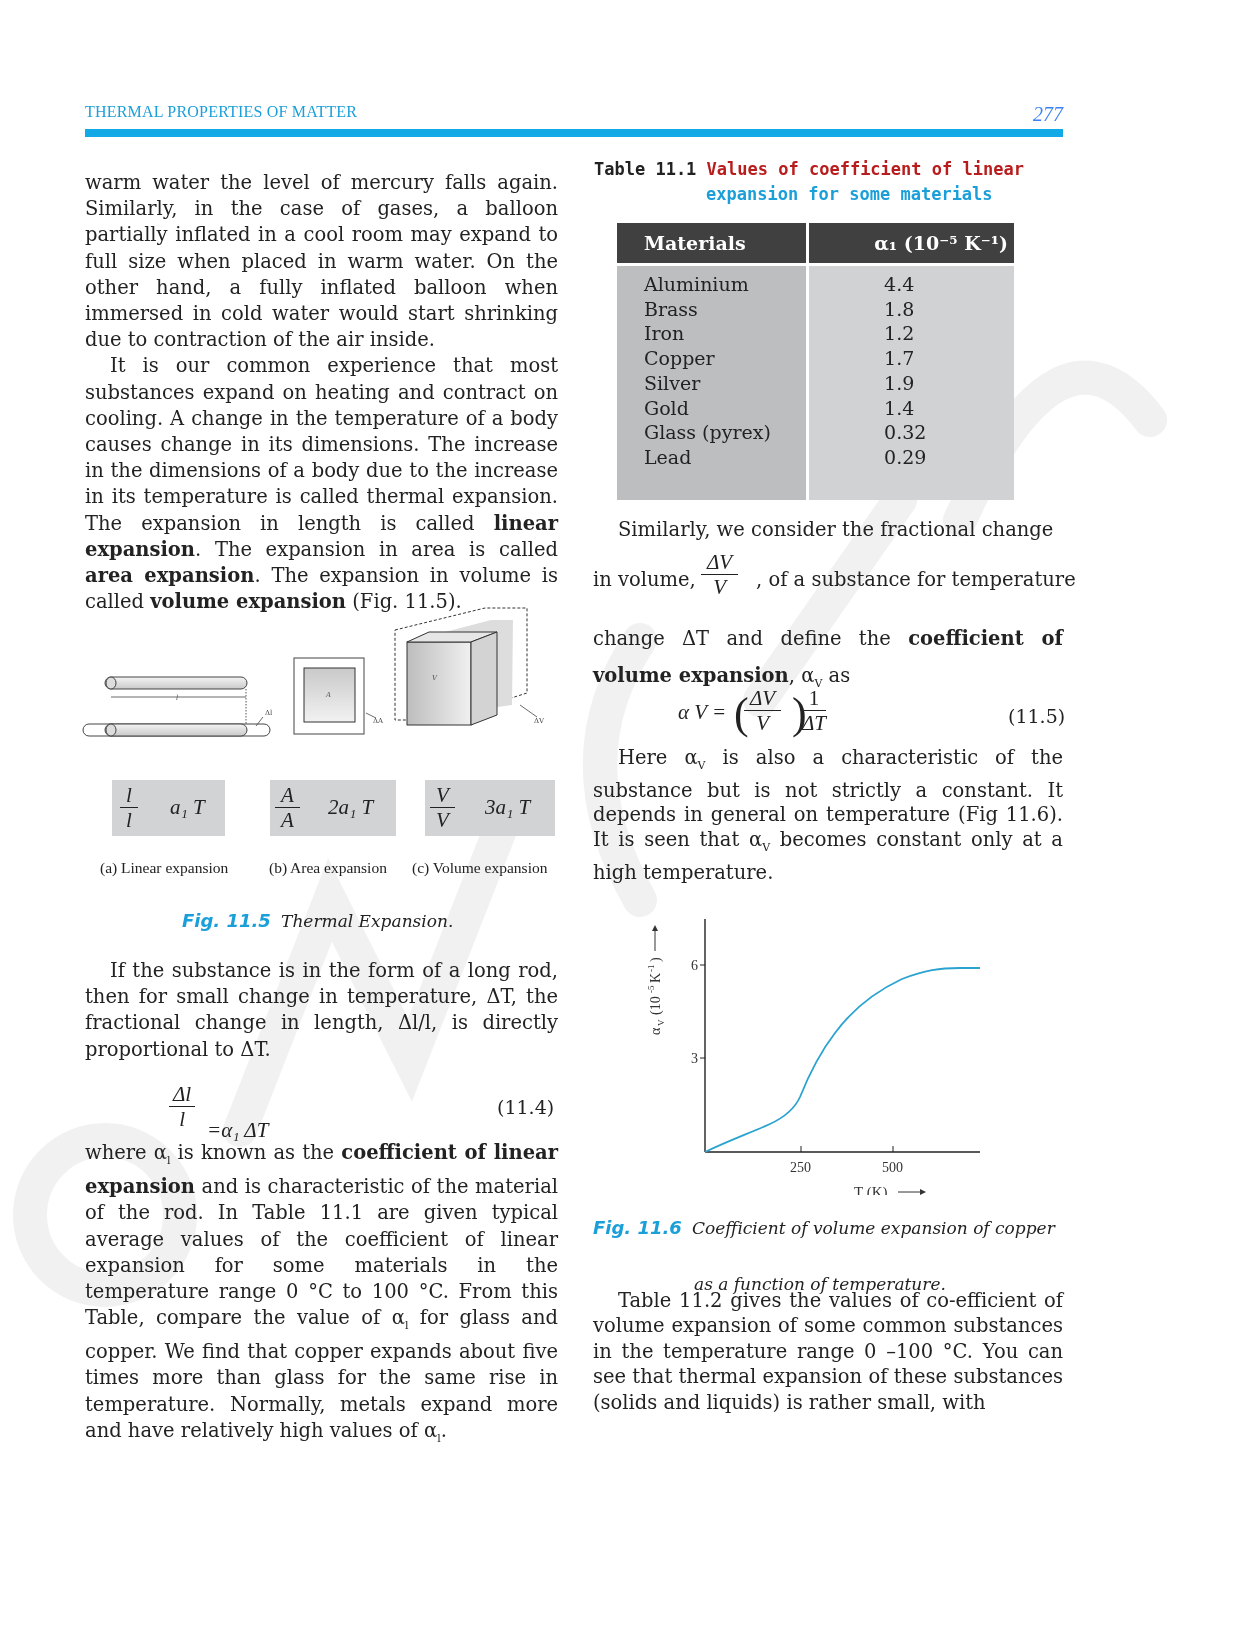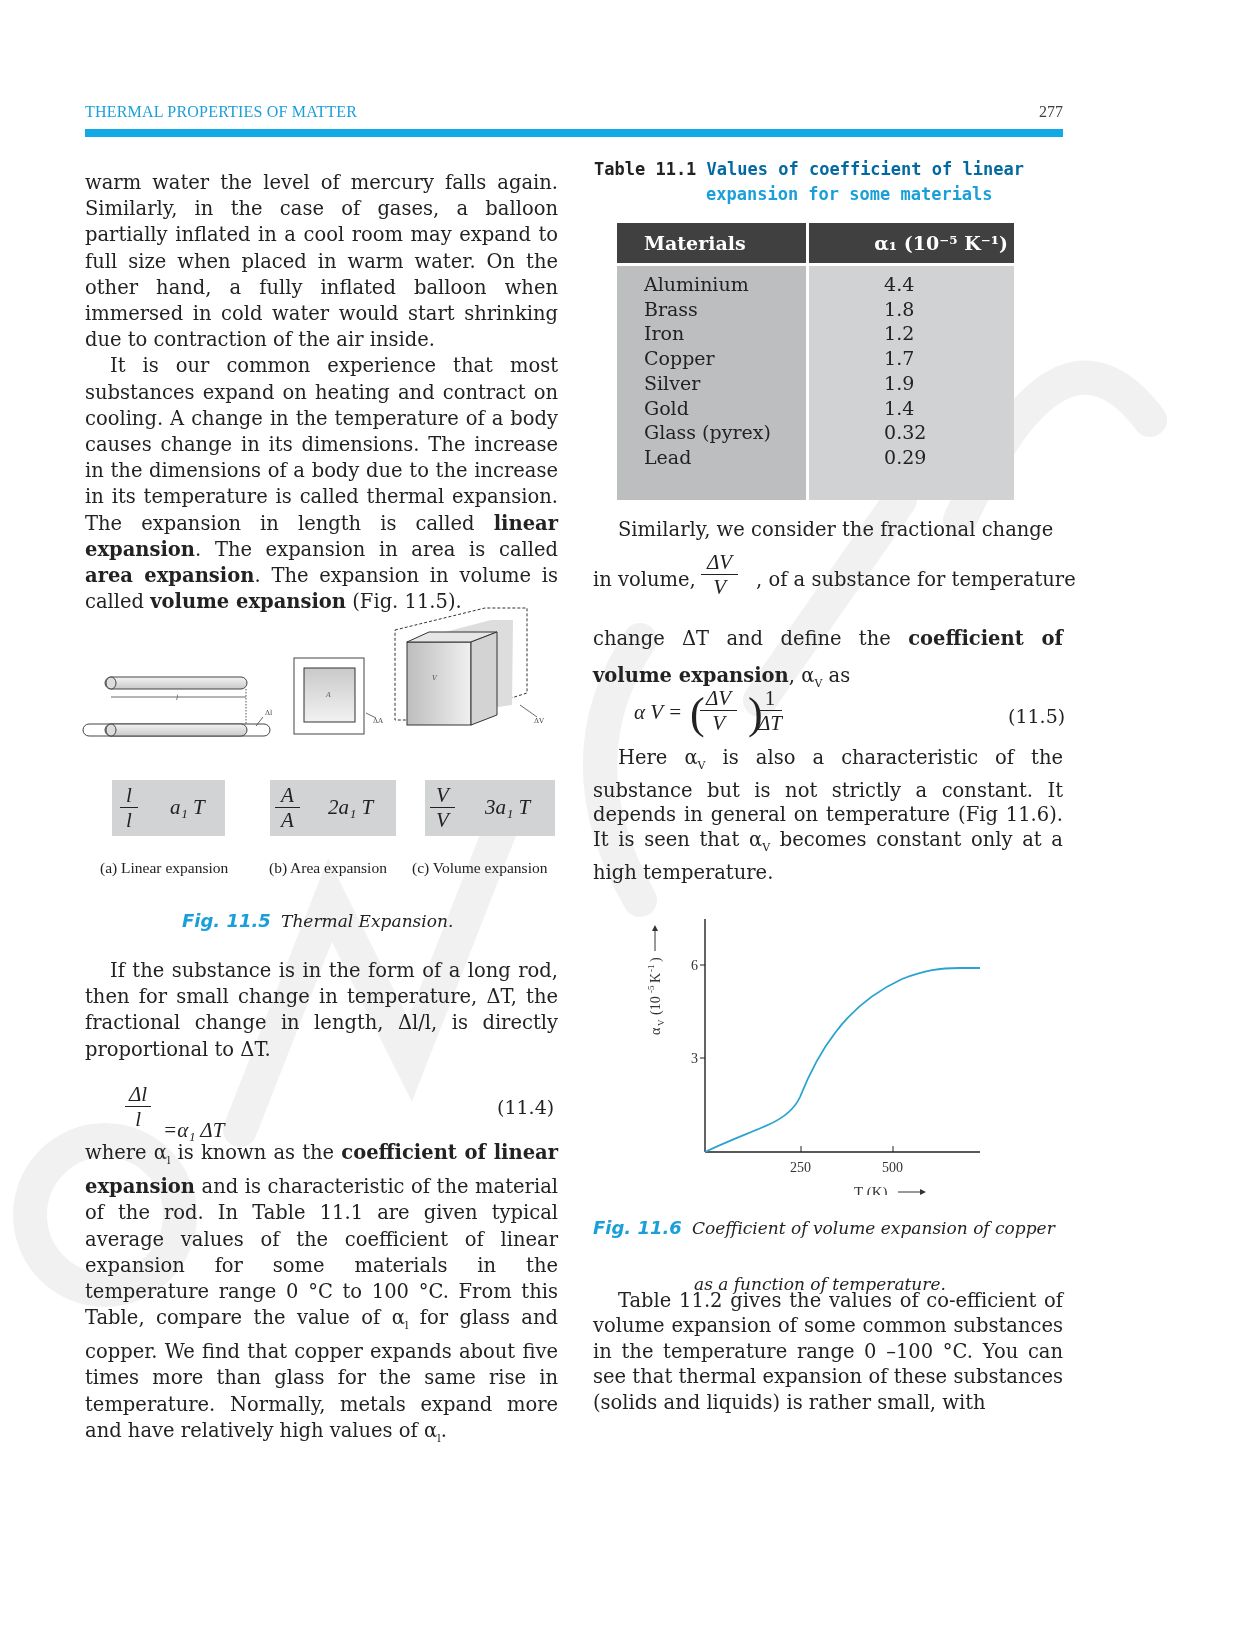--- a/index.html
+++ b/index.html
@@ -1,55 +1,55 @@
 <!DOCTYPE html>
 <html><head>
 <meta charset="utf-8">
 <style>
   html, body { margin: 0; padding: 0; background: #ffffff; }
   body { width: 1238px; height: 1635px; position: relative; overflow: hidden;
          font-family: "DejaVu Serif", serif; color: #222; }
   .abs { position: absolute; }
   .running-head { left: 85px; top: 103px; font-size: 16px; color: #1a9fd9; letter-spacing: 0.2px;
                   font-family: "Liberation Serif", serif; }
-  .page-num { right: 175px; top: 103px; font-size: 16px; color: #404040; font-family: "Liberation Serif", serif; }
+  .page-num { right: 175px; top: 103px; font-size: 20px; color: #3b82f6; font-family: "Liberation Serif", serif; font-style: italic; }
   .head-rule { left: 85px; top: 129px; width: 978px; height: 8px; background: #11a9e6; }
 
   .col { position: absolute; font-size: 19.5px; line-height: 26.2px; text-align: justify; }
   .col p { margin: 0; }
   .col .indent { text-indent: 25px; }
   .left-col { left: 85px; width: 473px; }
   .right-col { left: 593px; width: 470px; }
   b { font-weight: bold; }
   sub { font-size: 11px; }
 
   
   .tbl-caption { left: 594px; top: 157px; width: 470px; font-family: "DejaVu Sans Mono", monospace;
                  font-weight: bold; font-size: 17px; line-height: 25px; }
   .tbl-caption .label { color: #222; }
-  .tbl-caption .title { color: #0369a1; }
+  .tbl-caption .title { color: #b91c1c; }
   .tbl-caption .cont { padding-left: 112px; color: #1a9fd9; }
   .data-table { left: 617px; top: 223px; width: 397px; border-collapse: collapse; }
   .data-table th { background: #404040; color: #fff; font-weight: bold; font-size: 19px;
                    height: 40px; text-align: left; padding: 0 0 0 27px; border-right: 3px solid #fff; }
   .data-table th.val { text-align: right; padding-right: 6px; border-right: none; font-family: "DejaVu Serif", serif; }
   .data-table .body-cell { background: #bdbec0; vertical-align: top; padding: 6px 0 30px 27px;
                            font-size: 19px; line-height: 24.7px; border-right: 3px solid #fff; border-top: 3px solid #fff; }
   .data-table .body-cell.val { background: #d1d2d4; padding-left: 75px; border-right: none; }
   .eq-box { position: absolute; background: #d2d3d5; height: 56px; top: 780px;
             font-family: "Liberation Serif", serif; font-style: italic; font-size: 21px; }
   .frac { position: absolute; text-align: center; }
   .frac .num { display: block; border-bottom: 1.5px solid #222; padding: 0 6px; line-height: 24px; }
   .frac .den { display: block; line-height: 24px; }
   .sub-caption { position: absolute; top: 859px; font-family: "Liberation Serif", serif; font-size: 15.5px; color: #222; }
   .fig-caption { position: absolute; font-family: "DejaVu Sans", sans-serif; font-style: italic; }
   .fig-caption .fl { color: #1a9fd9; font-weight: bold; font-size: 18px; }
   .fig-caption .ft { color: #222; font-size: 17px; font-family: "DejaVu Serif", serif; }
 
-  .equation { position: absolute; font-family: "Liberation Serif", serif; font-size: 21px; }
+  .equation { position: absolute; font-family: "Liberation Serif", serif; font-size: 21px; margin-left: 44px; }
   .eq-num { position: absolute; font-size: 19px; }
 
   
   .chart { left: 640px; top: 905px; width: 380px; height: 290px; }
   .watermark { position: absolute; left: 0; top: 0; width: 1238px; height: 1635px; pointer-events: none; }
 </style>
 </head>
 <body>
 
 <svg class="watermark" viewBox="0 0 1238 1635">

